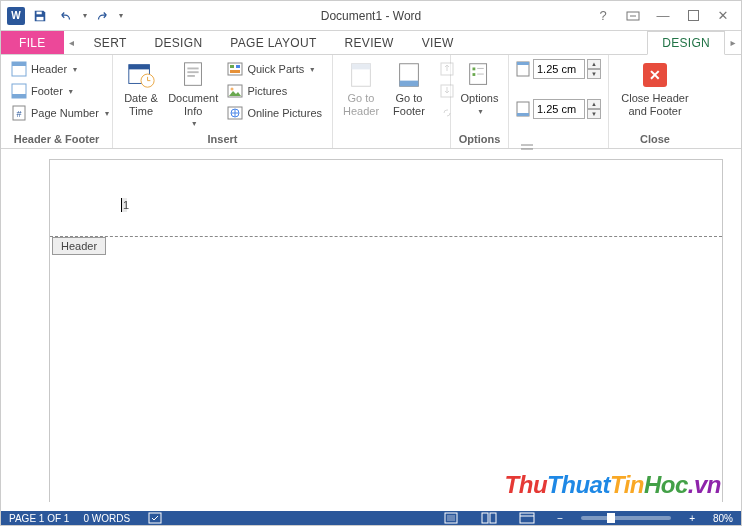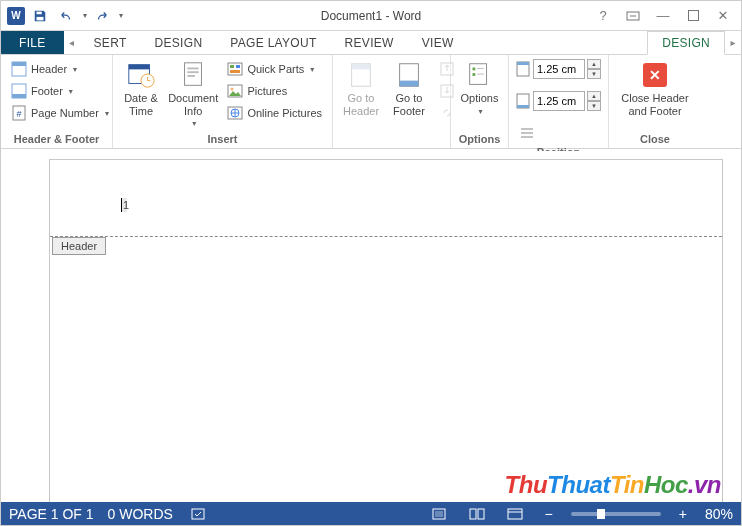--- a/index.html
+++ b/index.html
@@ -7,21 +7,21 @@
   .titlebar { height: 30px; background: #fff; display: flex; align-items: center; border-bottom: 1px solid #d4d4d4; position: relative; }
   .tb-left { display: flex; align-items: center; gap: 4px; padding-left: 6px; }
   .w-icon { width: 18px; height: 18px; background: #2b579a; color: #fff; font-size: 10px; font-weight: bold; display: flex; align-items: center; justify-content: center; border-radius: 2px; }
   .qat-btn { width: 22px; height: 22px; display: flex; align-items: center; justify-content: center; color: #2b579a; font-size: 12px; cursor: pointer; }
   .qat-btn svg { width: 14px; height: 14px; }
   .tb-title { position: absolute; left: 0; right: 0; text-align: center; font-size: 12px; color: #444; pointer-events: none; }
   .tb-right { margin-left: auto; display: flex; align-items: center; gap: 2px; padding-right: 4px; }
   .win-btn { width: 28px; height: 22px; display: flex; align-items: center; justify-content: center; color: #777; font-size: 13px; cursor: pointer; }
   .tabs { height: 24px; display: flex; align-items: stretch; border-bottom: 1px solid #d4d4d4; background: #fff; font-size: 12px; position: relative; }
   .tab { padding: 0 14px; display: flex; align-items: center; color: #444; cursor: pointer; letter-spacing: 0.3px; }
-  .tab.file { background: #0c4a6e; color: #fff; padding: 0 18px; }
+  .tab.file { background: #ec4899; color: #fff; padding: 0 18px; }
   .tab.active { color: #217346; border-top: 1px solid #d4d4d4; border-left: 1px solid #d4d4d4; border-right: 1px solid #d4d4d4; border-bottom: 1px solid #fff; margin-bottom: -1px; background: #fff; }
   .tab-scroll { width: 16px; display:flex; align-items:center; justify-content:center; color:#888; cursor:pointer; font-size:10px; }
   .ribbon { height: 94px; background: #fff; border-bottom: 1px solid #d4d4d4; display: flex; font-size: 11px; color: #444; }
   .group { border-right: 1px solid #e1e1e1; display: flex; flex-direction: column; padding: 3px 6px 0 6px; }
   .group-body { flex: 1; display: flex; align-items: flex-start; gap: 4px; }
   .group-label { text-align: center; font-size: 11px; color: #666; padding: 2px 0 3px 0; font-weight: bold; }
   .vbtn { display: flex; flex-direction: column; align-items: center; justify-content: flex-start; padding: 2px 4px; cursor: pointer; text-align: center; line-height: 1.15; gap: 2px; min-width: 44px; }
   .vbtn .ico { width: 30px; height: 30px; display:flex; align-items:center; justify-content:center; }
   .hbtn { display: flex; align-items: center; gap: 4px; padding: 1px 4px; cursor: pointer; white-space: nowrap; height: 22px; }
   .hbtn .ico { width: 16px; height: 16px; display:flex; align-items:center; justify-content:center; }
@@ -31,21 +31,21 @@
   .spin .ico { width:16px; height:16px; display:flex; align-items:center; justify-content:center; }
   .spin input { width: 52px; height: 20px; font-size: 11px; border: 1px solid #ababab; padding: 0 3px; background:#fff; }
   .spin .ud { width:14px; display:flex; flex-direction:column; }
   .spin .ud div { height:10px; border:1px solid #ababab; font-size:6px; display:flex; align-items:center; justify-content:center; cursor:pointer; background:#f3f3f3; color:#555; }
   .close-x { width:24px; height:24px; background:#e74c3c; border-radius:3px; color:#fff; display:flex; align-items:center; justify-content:center; font-weight:bold; font-size:14px; }
   .doc-area { position: absolute; top: 150px; left: 0; right: 0; bottom: 23px; background: #fff; overflow:hidden; }
   .page { position:absolute; left:48px; right:18px; top:8px; bottom:0; background:#fff; border:1px solid #c7c7c7; border-bottom:none; }
   .cursor-mark { position:absolute; left:71px; top:38px; font-size:11px; color:#444; border-left:1px solid #000; padding-left:1px; height:14px; line-height:14px; background:#e8e8e8; width:6px; text-align:center; }
   .header-sep { position:absolute; left:0; right:0; top:76px; border-top:1px dashed #888; }
   .header-tag { position:absolute; left:2px; top:77px; background:#eee; border:1px solid #999; font-size:11px; padding:2px 8px; color:#444; }
-  .statusbar { position:absolute; left:0; right:0; bottom:0; height:23px; background:#2b579a; color:#fff; display:flex; align-items:center; font-size:14px; padding:0 8px; gap:14px; }
+  .statusbar { position:absolute; left:0; right:0; bottom:0; height:14px; background:#2b579a; color:#fff; display:flex; align-items:center; font-size:10px; padding:0 8px; gap:14px; }
   .statusbar .sp { flex:1; }
   .sb-btn { display:flex; align-items:center; justify-content:center; height:23px; padding:0 4px; cursor:pointer; color:#fff; }
   .zoom-track { width:90px; height:4px; background:rgba(255,255,255,.4); position:relative; border-radius:2px; }
   .zoom-thumb { position:absolute; top:-3px; width:8px; height:10px; background:#fff; left:26px; }
   .watermark { position:absolute; bottom:26px; right:20px; font-size:24px; font-weight:800; font-style:italic; letter-spacing:-0.5px; }
   .wm1{color:#e53935}.wm2{color:#1e88e5}.wm3{color:#f9a825}.wm4{color:#43a047}.wm6{color:#8e24aa}
   svg { display:block; }
 </style>
 </head>
 <body>
@@ -273,21 +273,21 @@
           </span>
         <span>Options</span>
           <span class="dd">▾</span>
       </div>
     </div>
     <div class="group-label">Options</div>
   </div>
 
   <div class="group" style="width:100px">
     <div class="group-body">
-      <div class="stack" style="gap:10px">
+      <div class="stack" style="gap:18px">
         <div class="spin">
           <span class="ico">
               <svg viewBox="0 0 16 16">
                 <rect x="2" y="1" width="12" height="14" fill="#fff" stroke="#888"></rect>
                 <rect x="2" y="1" width="12" height="3" fill="#7aa8d8"></rect>
               </svg>
             </span>
           <input value="1.25 cm" style="">
           <div class="ud">
               <div>▲</div>

